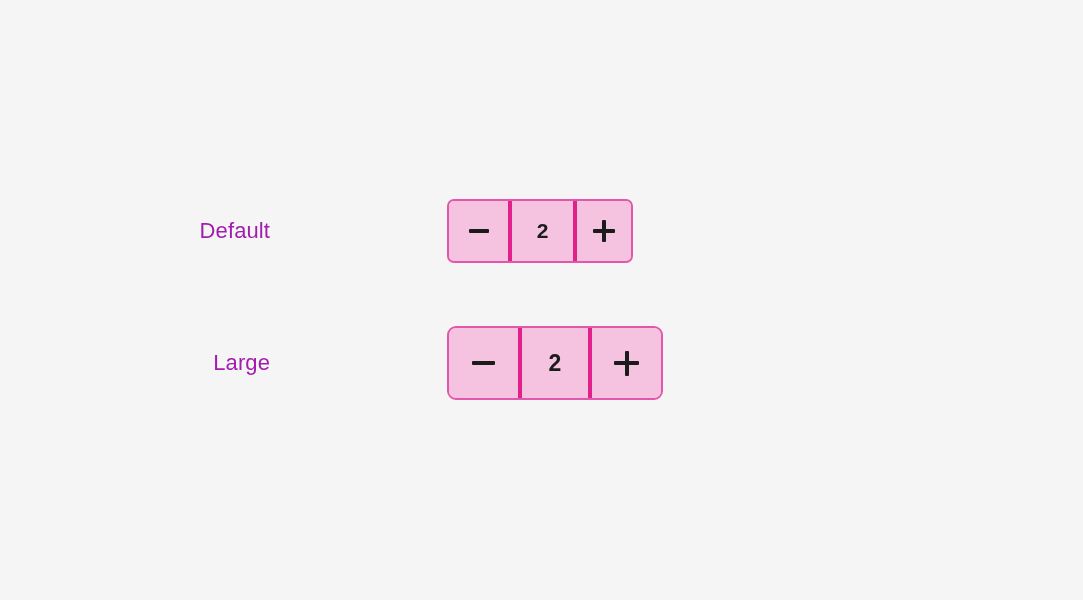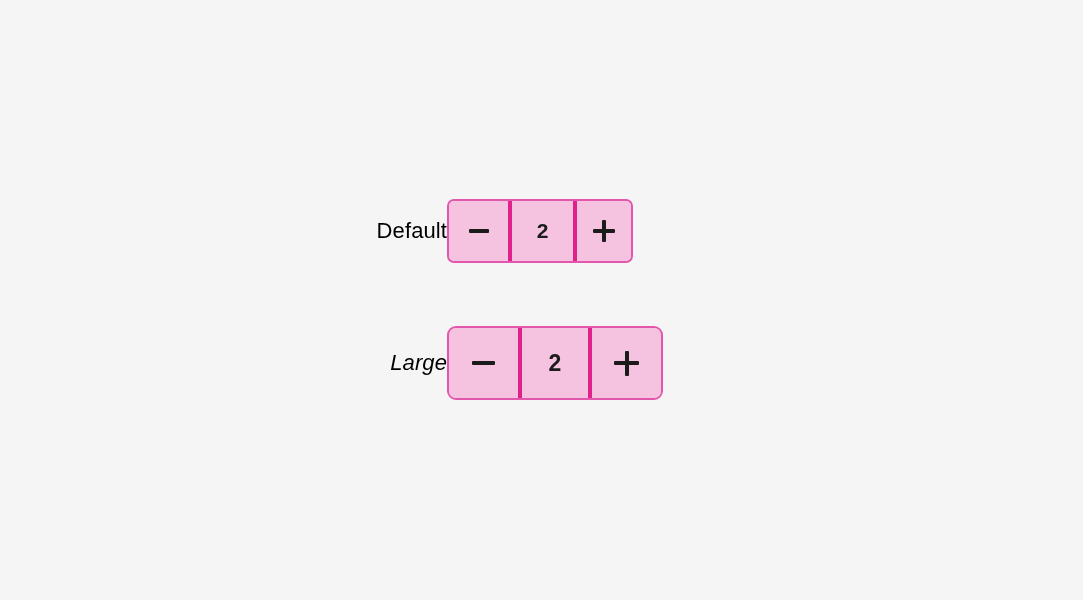--- a/index.html
+++ b/index.html
@@ -25,27 +25,28 @@
     position: absolute;
     display: flex;
     align-items: center;
   }
   .row-default { left: 0; top: 199px; }
   .row-large   { left: 0; top: 326px; }
 
   .row-label {
     width: 447px;
     box-sizing: border-box;
+    padding-right: 177px;
     text-align: right;
-    color: #000000;
+    color: #a21caf;
     letter-spacing: 0.1px;
     white-space: nowrap;
   }
   .row-default .row-label { font-size: 22px; line-height: 64px; }
-  .row-large   .row-label { font-size: 22px; line-height: 74px; font-style: italic; }
+  .row-large   .row-label { font-size: 22px; line-height: 74px; }
 
   
   .stepper {
     display: flex;
     align-items: stretch;
     background: #f5c2e0;
     border: 2px solid #e256ac;
     border-radius: 7px;
     box-sizing: border-box;
     overflow: hidden;

